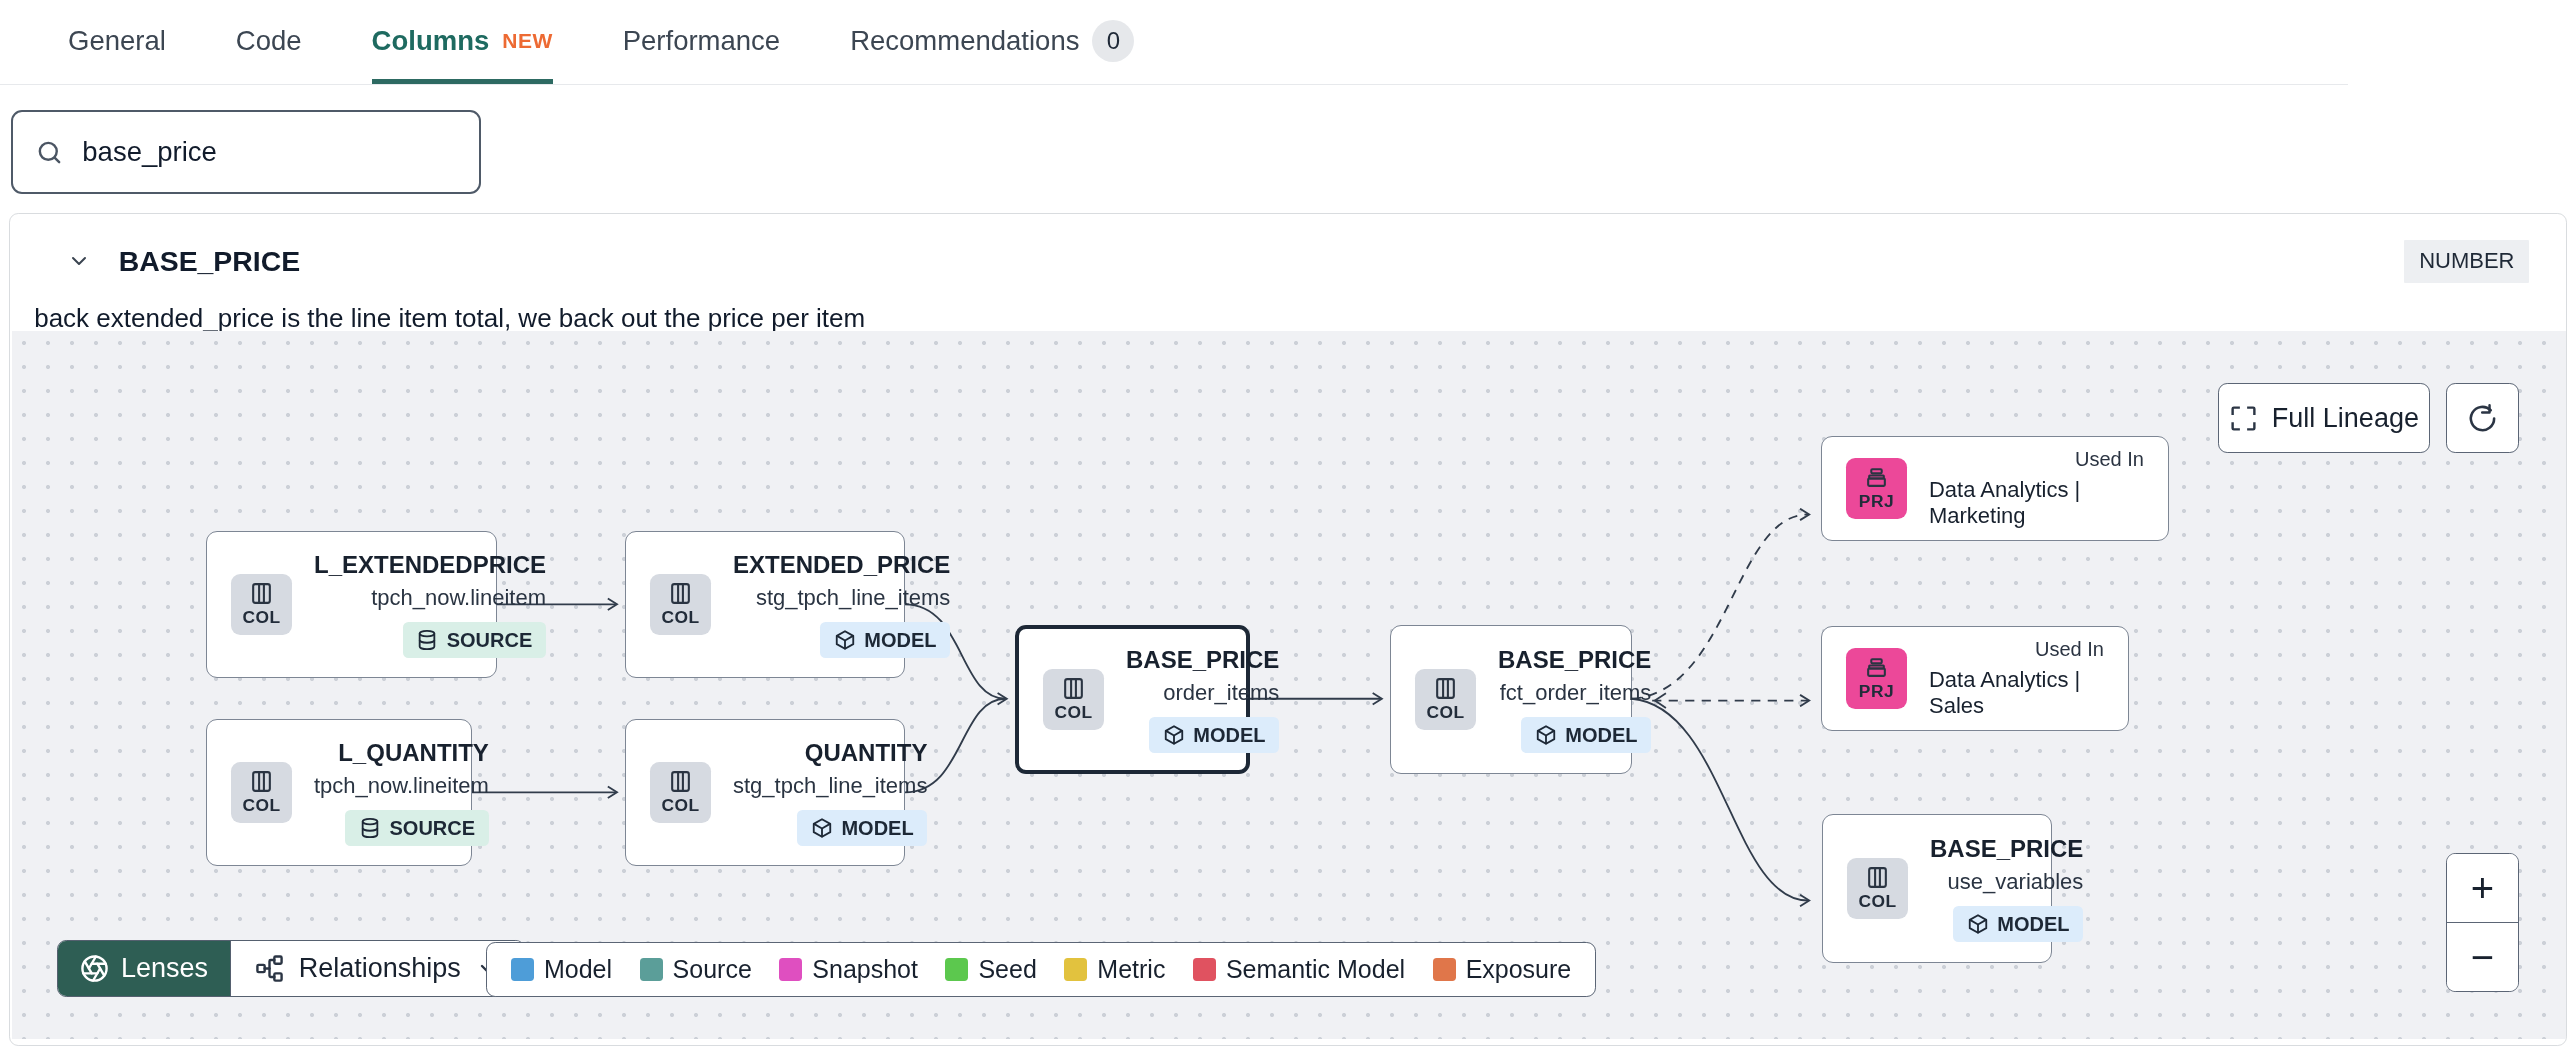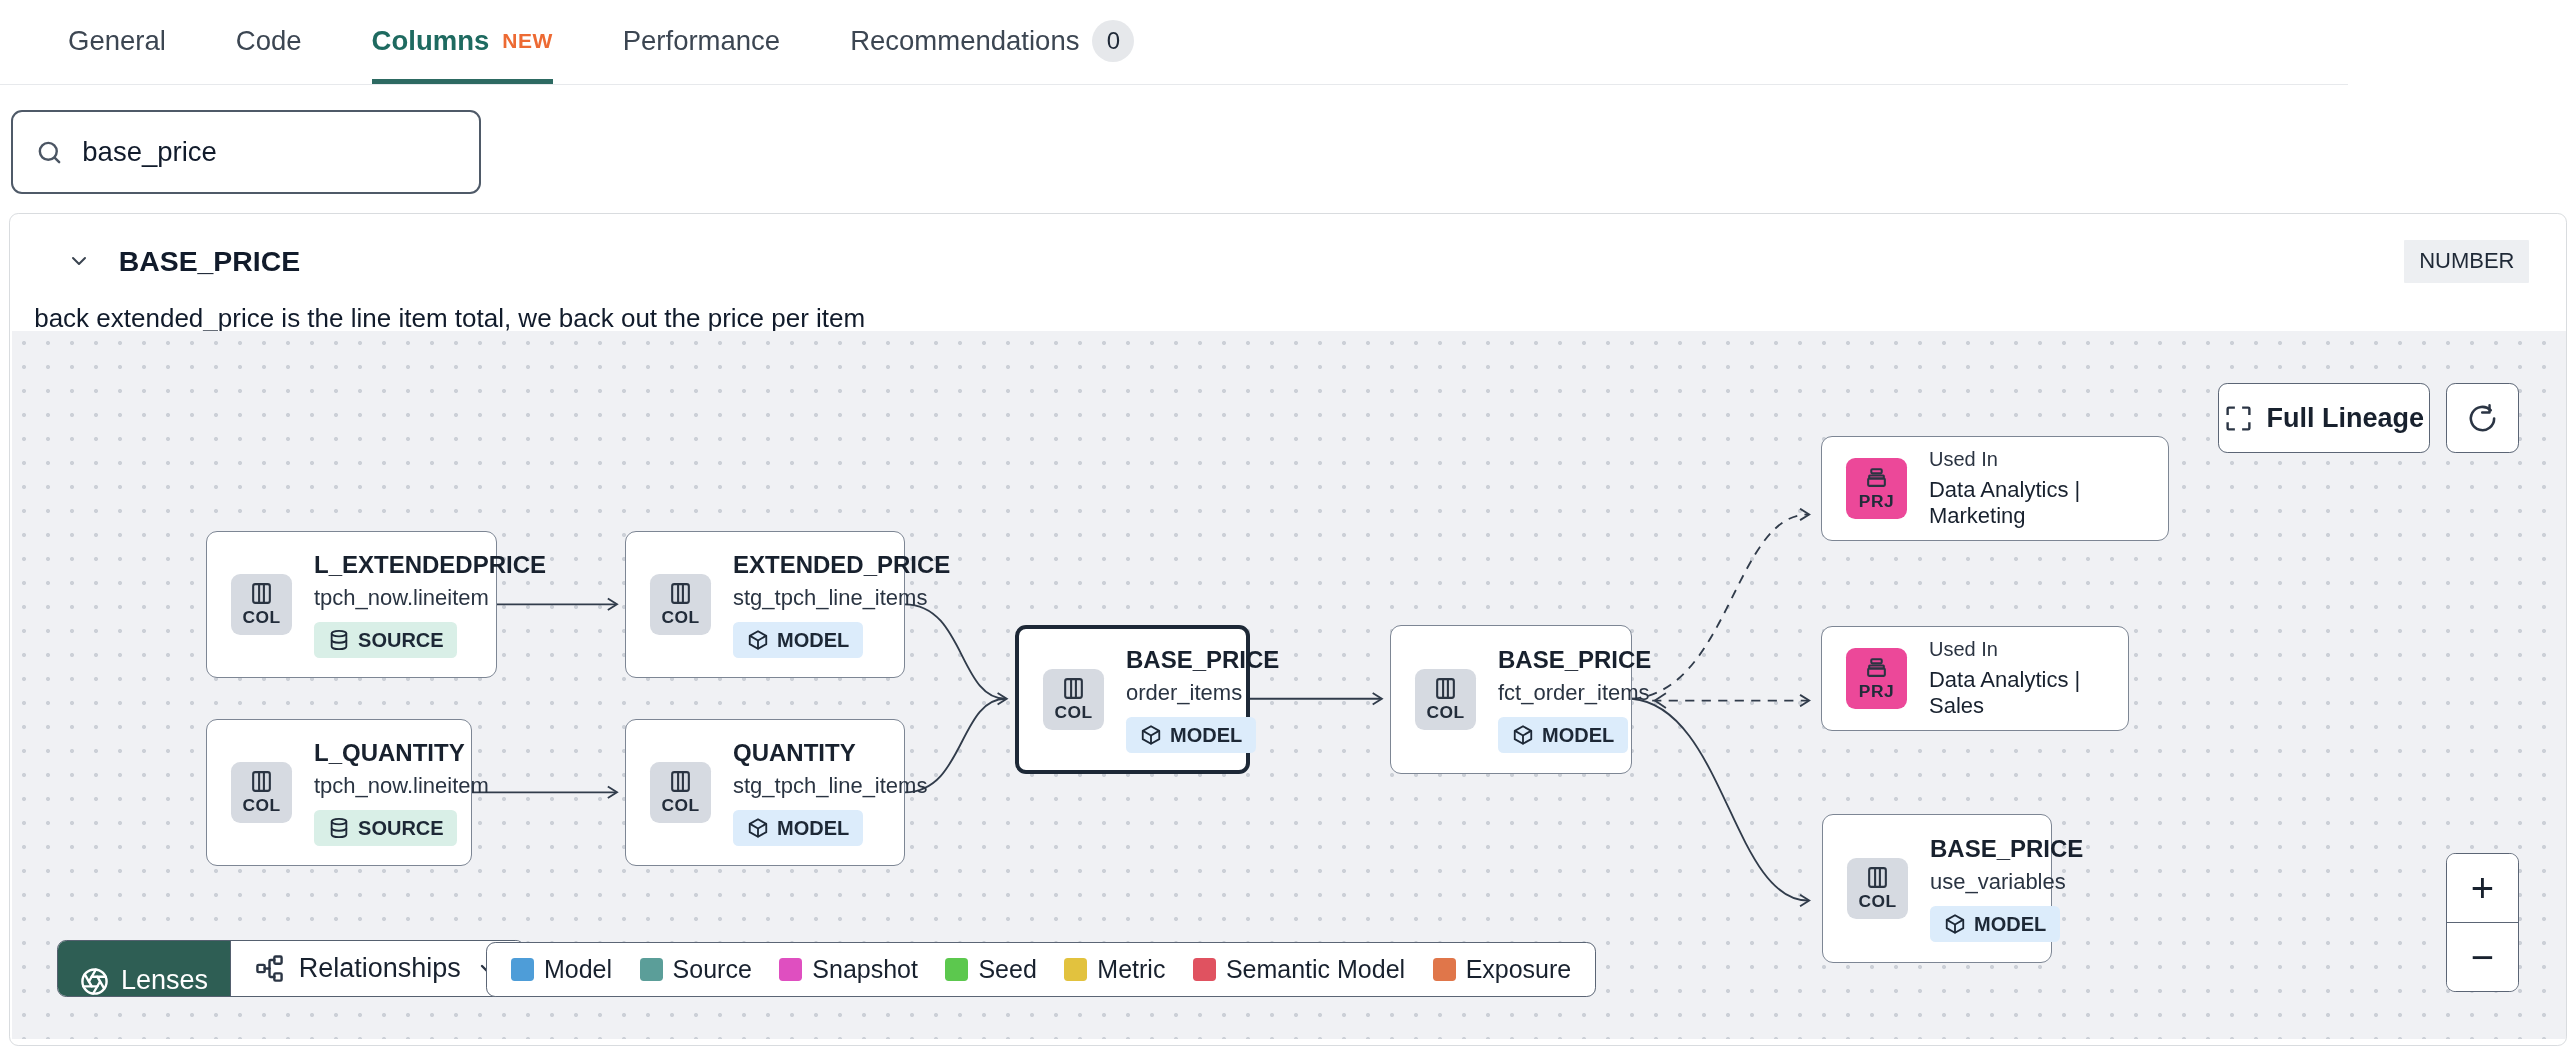--- a/index.html
+++ b/index.html
@@ -42,47 +42,47 @@
   .edges { position:absolute; left:0; top:0; }
 
   
   .node { position:absolute; background:#fff; border:1.8px solid #7d8694; border-radius:11px;
     display:flex; align-items:center; gap:22px; padding:0 24px; cursor:pointer; }
   .node.selected { border:4.6px solid #1d2836; }
   .chip { width:61px; height:61px; border-radius:9.2px; background:#d6dae1; flex:none;
     display:flex; flex-direction:column; align-items:center; justify-content:center; gap:0.9px; }
   .chip.prj { background:#ec4899; }
   .chip .chip-label { font-size:17.4px; font-weight:600; color:#222c3a; letter-spacing:0.5px; }
-  .node-body { display:flex; flex-direction:column; align-items:flex-start; }
+  .node-body { display:flex; flex-direction:column; align-items:flex-end; }
   .node-title { font-size:24px; font-weight:600; color:#18212e; }
   .node-sub { font-size:22px; color:#2a3442; margin-top:6.4px; }
   .node-usedin { font-size:20px; color:#2b3442; }
   .node-prjname { font-size:22px; font-weight:500; color:#18212e; margin-top:5.5px; }
   .res-badge { display:inline-flex; align-items:center; gap:8.3px; margin-top:11px;
     padding:6.4px 13.8px; border-radius:5.5px; font-size:20px; font-weight:600; color:#1d2836; }
   .res-badge.source { background:#d9efe7; }
   .res-badge.model { background:#dcecfb; }
 
   
   .ctl { position:absolute; background:#fff; border:1.8px solid #5b6575; border-radius:9.2px;
     display:flex; align-items:center; justify-content:center; cursor:pointer; color:#18212e; }
   .full-lineage { left:2206px; top:52px; width:212px; height:70px; gap:13.8px;
-    font-size:27px; font-weight:700; }
+    font-size:27px; font-weight:400; }
   .refresh-btn { left:2434px; top:52px; width:73px; height:70px; }
   .zoom-ctl { position:absolute; left:2434px; top:522px; width:73px; height:139px;
     background:#fff; border:1.8px solid #5b6575; border-radius:9.2px; display:flex;
     flex-direction:column; overflow:hidden; }
   .zoom-ctl button { flex:1; border:none; background:#fff; font-size:40px; color:#18212e;
     cursor:pointer; line-height:1; font-family:inherit; }
   .zoom-ctl button:first-child { border-bottom:1.8px solid #5b6575; }
 
   .footer-group { position:absolute; left:45px; top:609px; height:57px; display:flex;
     border-radius:9.2px; overflow:hidden; border:1.8px solid #55606f; }
-  .lenses-btn { background:#2e5e54; color:#fff; display:flex; align-items:flex-end; gap:12px;
-    padding:0 22px; font-size:27px; font-weight:500; cursor:pointer; }
+  .lenses-btn { background:#2e5e54; color:#fff; display:flex; align-items:center; gap:12px;
+    padding:8px 22px; font-size:27px; font-weight:500; cursor:pointer; }
   .rel-btn { background:#fff; display:flex; align-items:center; gap:14.7px; padding:0 24px;
     font-size:27px; font-weight:500; color:#18212e; cursor:pointer; border-left:1.8px solid #55606f; }
 
   .legend { position:absolute; left:474px; top:611px; height:55px; background:#fff;
     border:1.8px solid #5b6575; border-radius:9.2px; display:flex; align-items:center;
     gap:27.5px; padding:0 24px; }
   .legend-item { display:flex; align-items:center; gap:10px; font-size:25px; color:#18212e; }
   .legend-item .swatch { width:23px; height:23px; border-radius:3.7px; flex:none; }
 
   svg.ic { display:block; }

